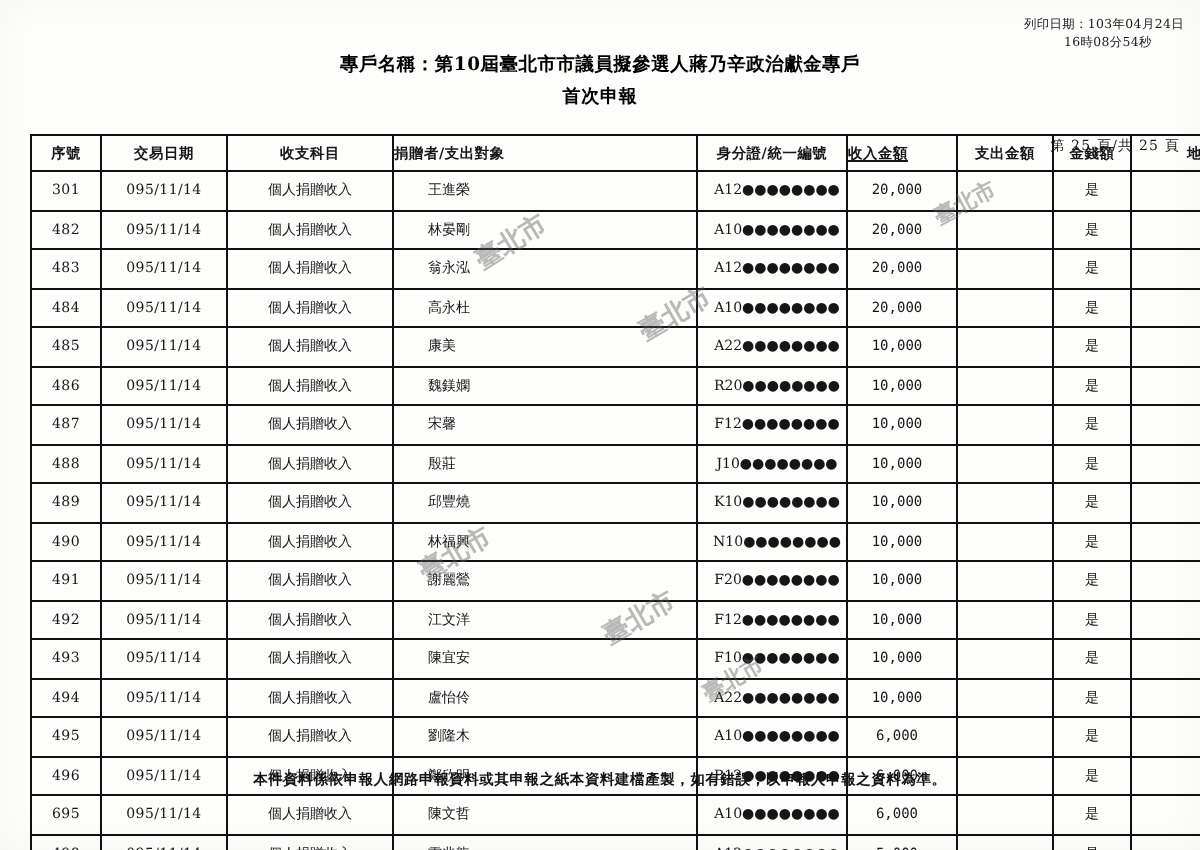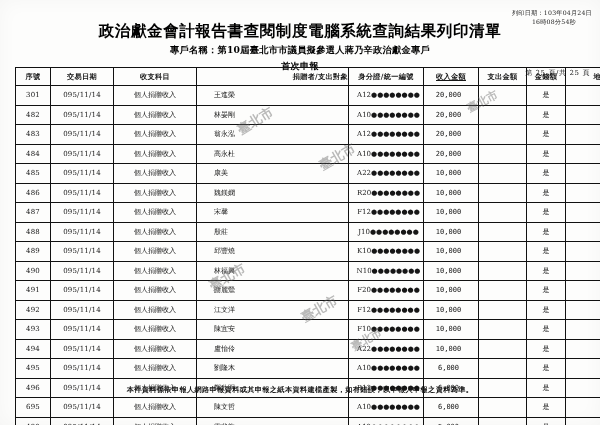--- a/index.html
+++ b/index.html
@@ -164,35 +164,34 @@
 <div class="page">
 
   <div class="print-meta">
     <div>列印日期：103年04月24日</div>
     <div class="line2">16時08分54秒</div>
   </div>
 
   <div class="page-meta">第 25 頁/共 25 頁</div>
 
   <div class="title-block">
-    <div class="doc-title">政治獻金會計報告書查閱制度電腦系統查詢結果列印清單</div>
     <div class="doc-subtitle">專戶名稱：第10屆臺北市市議員擬參選人蔣乃辛政治獻金專戶</div>
     <div class="doc-section">首次申報</div>
   </div>
 
   <div class="table-wrap">
     <table class="ledger">
       <thead>
         <tr>
           <th class="c-seq">序號</th>
           <th class="c-date">交易日期</th>
           <th class="c-acct">收支科目</th>
-          <th class="c-donor" style="text-align:right;padding-left:0 !important;margin-top:24px;">捐贈者/支出對象</th>
+          <th class="c-donor" style="text-align:left;padding-left:0 !important;margin-top:24px;">捐贈者/支出對象</th>
           <th class="c-id" style="text-align:center;padding-left:0 !important;">身分證/統一編號</th>
-          <th class="c-in" style="text-align:center;padding-right:0 !important;text-decoration:underline;">收入金額</th>
+          <th class="c-in" style="text-align:left;padding-right:0 !important;text-decoration:underline;">收入金額</th>
           <th class="c-out" style="text-align:center;padding-right:0 !important;">支出金額</th>
           <th class="c-money">金錢額</th>
           <th class="c-addr" style="text-align:center;">地址</th>
         </tr>
       </thead>
       <tbody id="ledger-body">
           <tr>
             <td class="c-seq">301</td>
             <td class="c-date">095/11/14</td>
             <td class="c-acct">個人捐贈收入</td>

